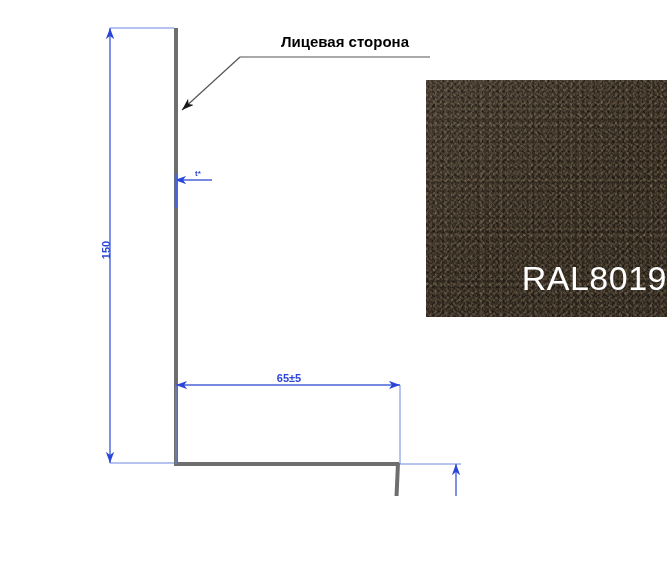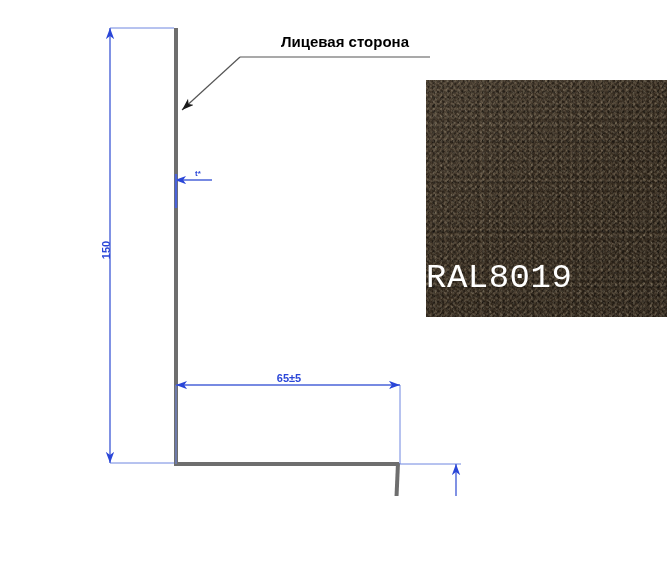--- a/index.html
+++ b/index.html
@@ -87,23 +87,23 @@
     background-image:
       repeating-linear-gradient(27deg, rgba(255,255,255,0.035) 0 1px, transparent 1px 3px),
       repeating-linear-gradient(-63deg, rgba(0,0,0,0.09) 0 1px, transparent 1px 2px),
       repeating-linear-gradient(83deg, rgba(255,240,215,0.03) 0 1px, transparent 1px 4px);
   }
   #swatch-label {
     position: absolute;
     left: 0;
     right: 0;
     bottom: 22px;
-    text-align: left;
+    text-align: right;
     color: #ffffff;
-    font-family: Liberation Mono, monospace;
+    font-family: Liberation Sans, sans-serif;
     font-size: 34px;
     letter-spacing: 0.5px;
     line-height: 1;
     white-space: nowrap;
   }
 </style>
 </head>
 <body>
 
 <div id="app">

